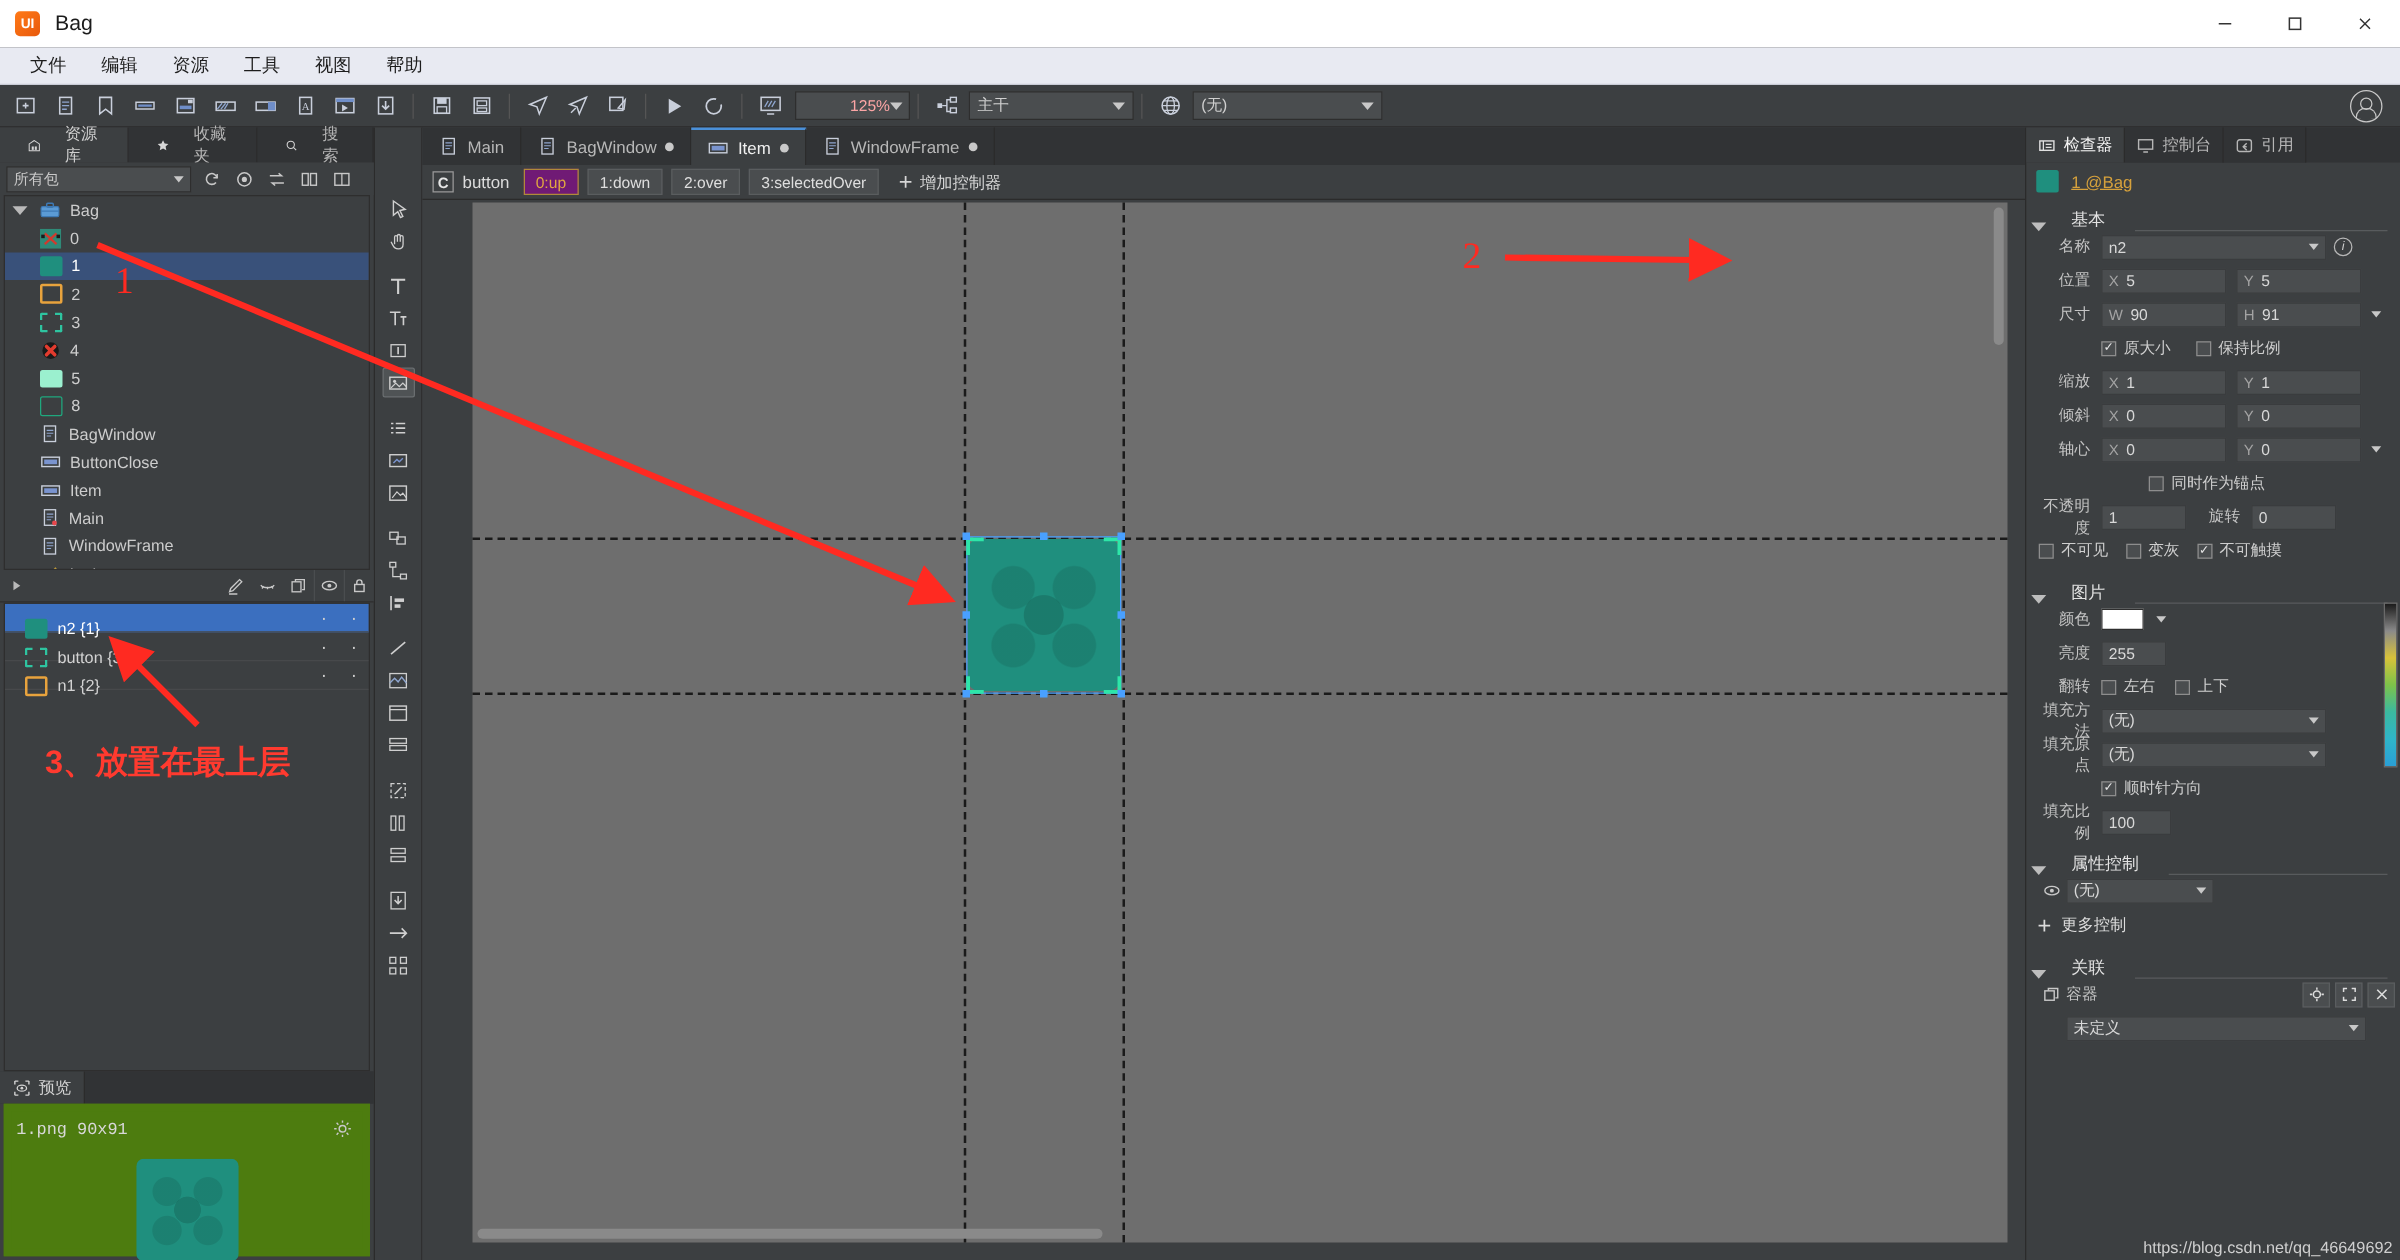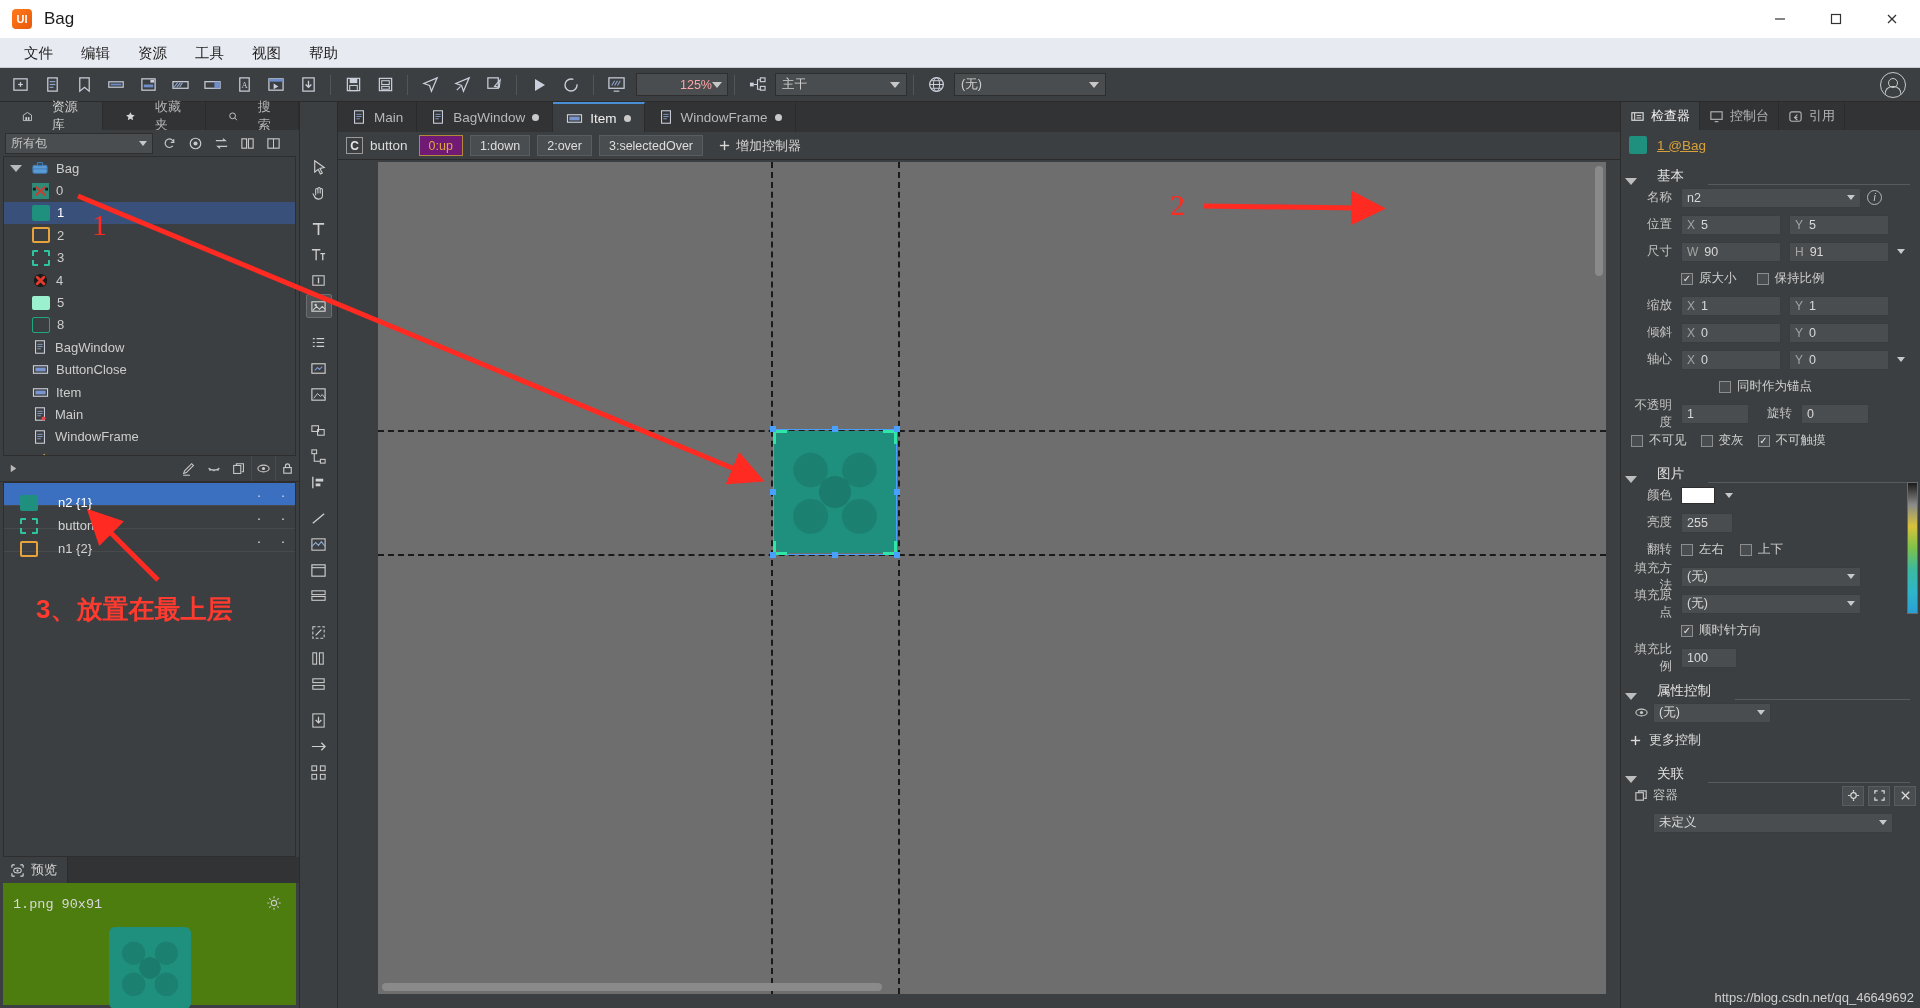--- a/index.html
+++ b/index.html
@@ -65,21 +65,21 @@
   .dlhdr .tab.plain{background:#313335;color:#b0b0b0;}
   .dltool{height:26px;display:flex;align-items:center;background:#3c3f41;border-bottom:1px solid #2e2e2e;flex:0 0 26px;}
   .dltool .pl{width:26px;display:flex;align-items:center;justify-content:center;}
   .dltool .sp{flex:1;}
   .dltool .ic{width:25px;height:24px;display:flex;align-items:center;justify-content:center;}
   .dlcol{width:24px;display:flex;align-items:center;justify-content:center;border-left:1px solid #4a4d4f;height:100%;}
 
   .dllist{flex:1;background:#3c3f41;overflow:hidden;position:relative;border:1px solid #2e2e2e;margin:0 3px;}
   .dlrow{height:23px;display:flex;align-items:center;font-size:13px;color:#d3d3d3;border-bottom:1px solid #47494b;}
   .dlrow.sel{background:#3b6fbf;color:#fff;}
-  .dlrow .nm{flex:1;display:flex;align-items:center;gap:20px;padding-left:16px;margin-top:17px;}
+  .dlrow .nm{flex:1;display:flex;align-items:center;gap:8px;padding-left:16px;margin-top:17px;}
   .dot{width:24px;text-align:center;font-size:15px;color:#cfcfcf;}
 
   .prevhdr{height:26px;display:flex;align-items:stretch;background:#313335;flex:0 0 26px;}
   .prevhdr .tab{display:flex;align-items:center;gap:6px;padding:0 10px;font-size:13px;color:#d2d2d2;background:#3c3f41;border-right:1px solid #2b2b2b;}
   .prevbody{flex:0 0 122px;background:#4d7c0f;border:6px solid #4d7c0f;margin:0 3px 3px;position:relative;padding:8px 4px;}
   .prevtxt{font-family:"Liberation Mono",monospace;font-size:13.5px;color:#d8d8d8;}
 
   
   .vtools{width:38px;background:#3c3f41;border-right:1px solid #2b2b2b;display:flex;flex-direction:column;align-items:center;padding-top:52px;gap:2px;}
   .vt{width:26px;height:24px;display:flex;align-items:center;justify-content:center;border-radius:2px;}

